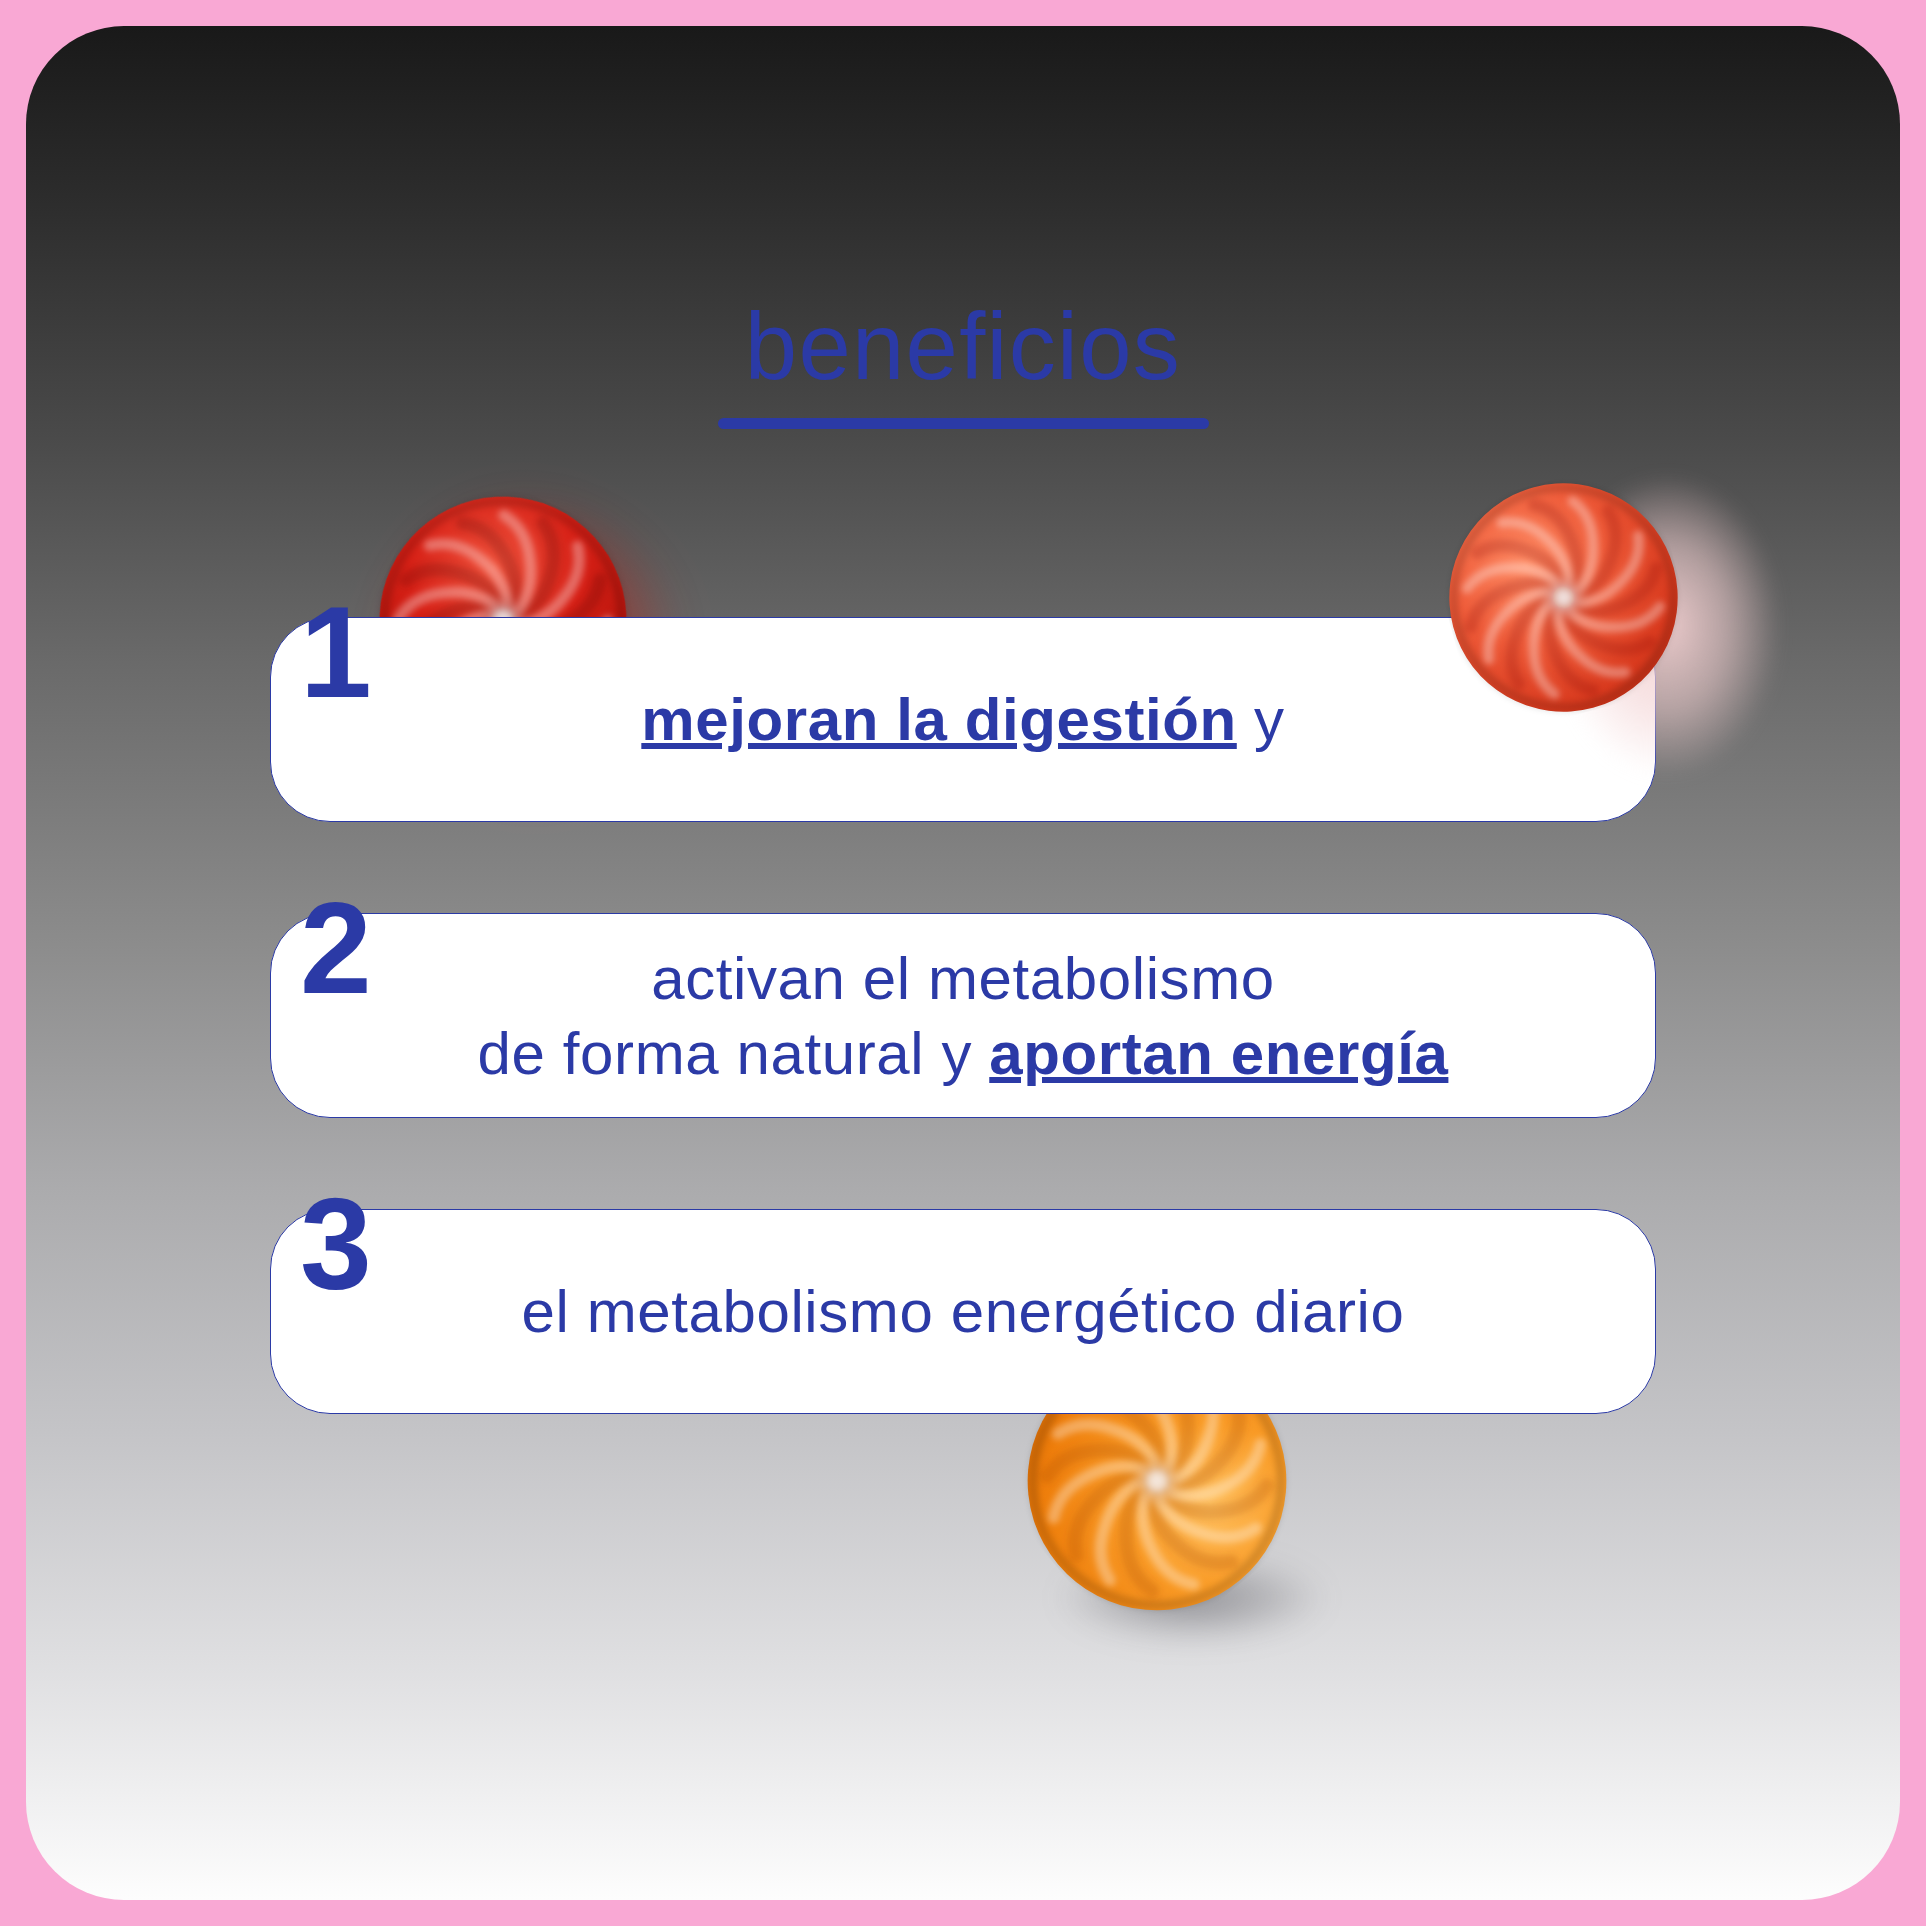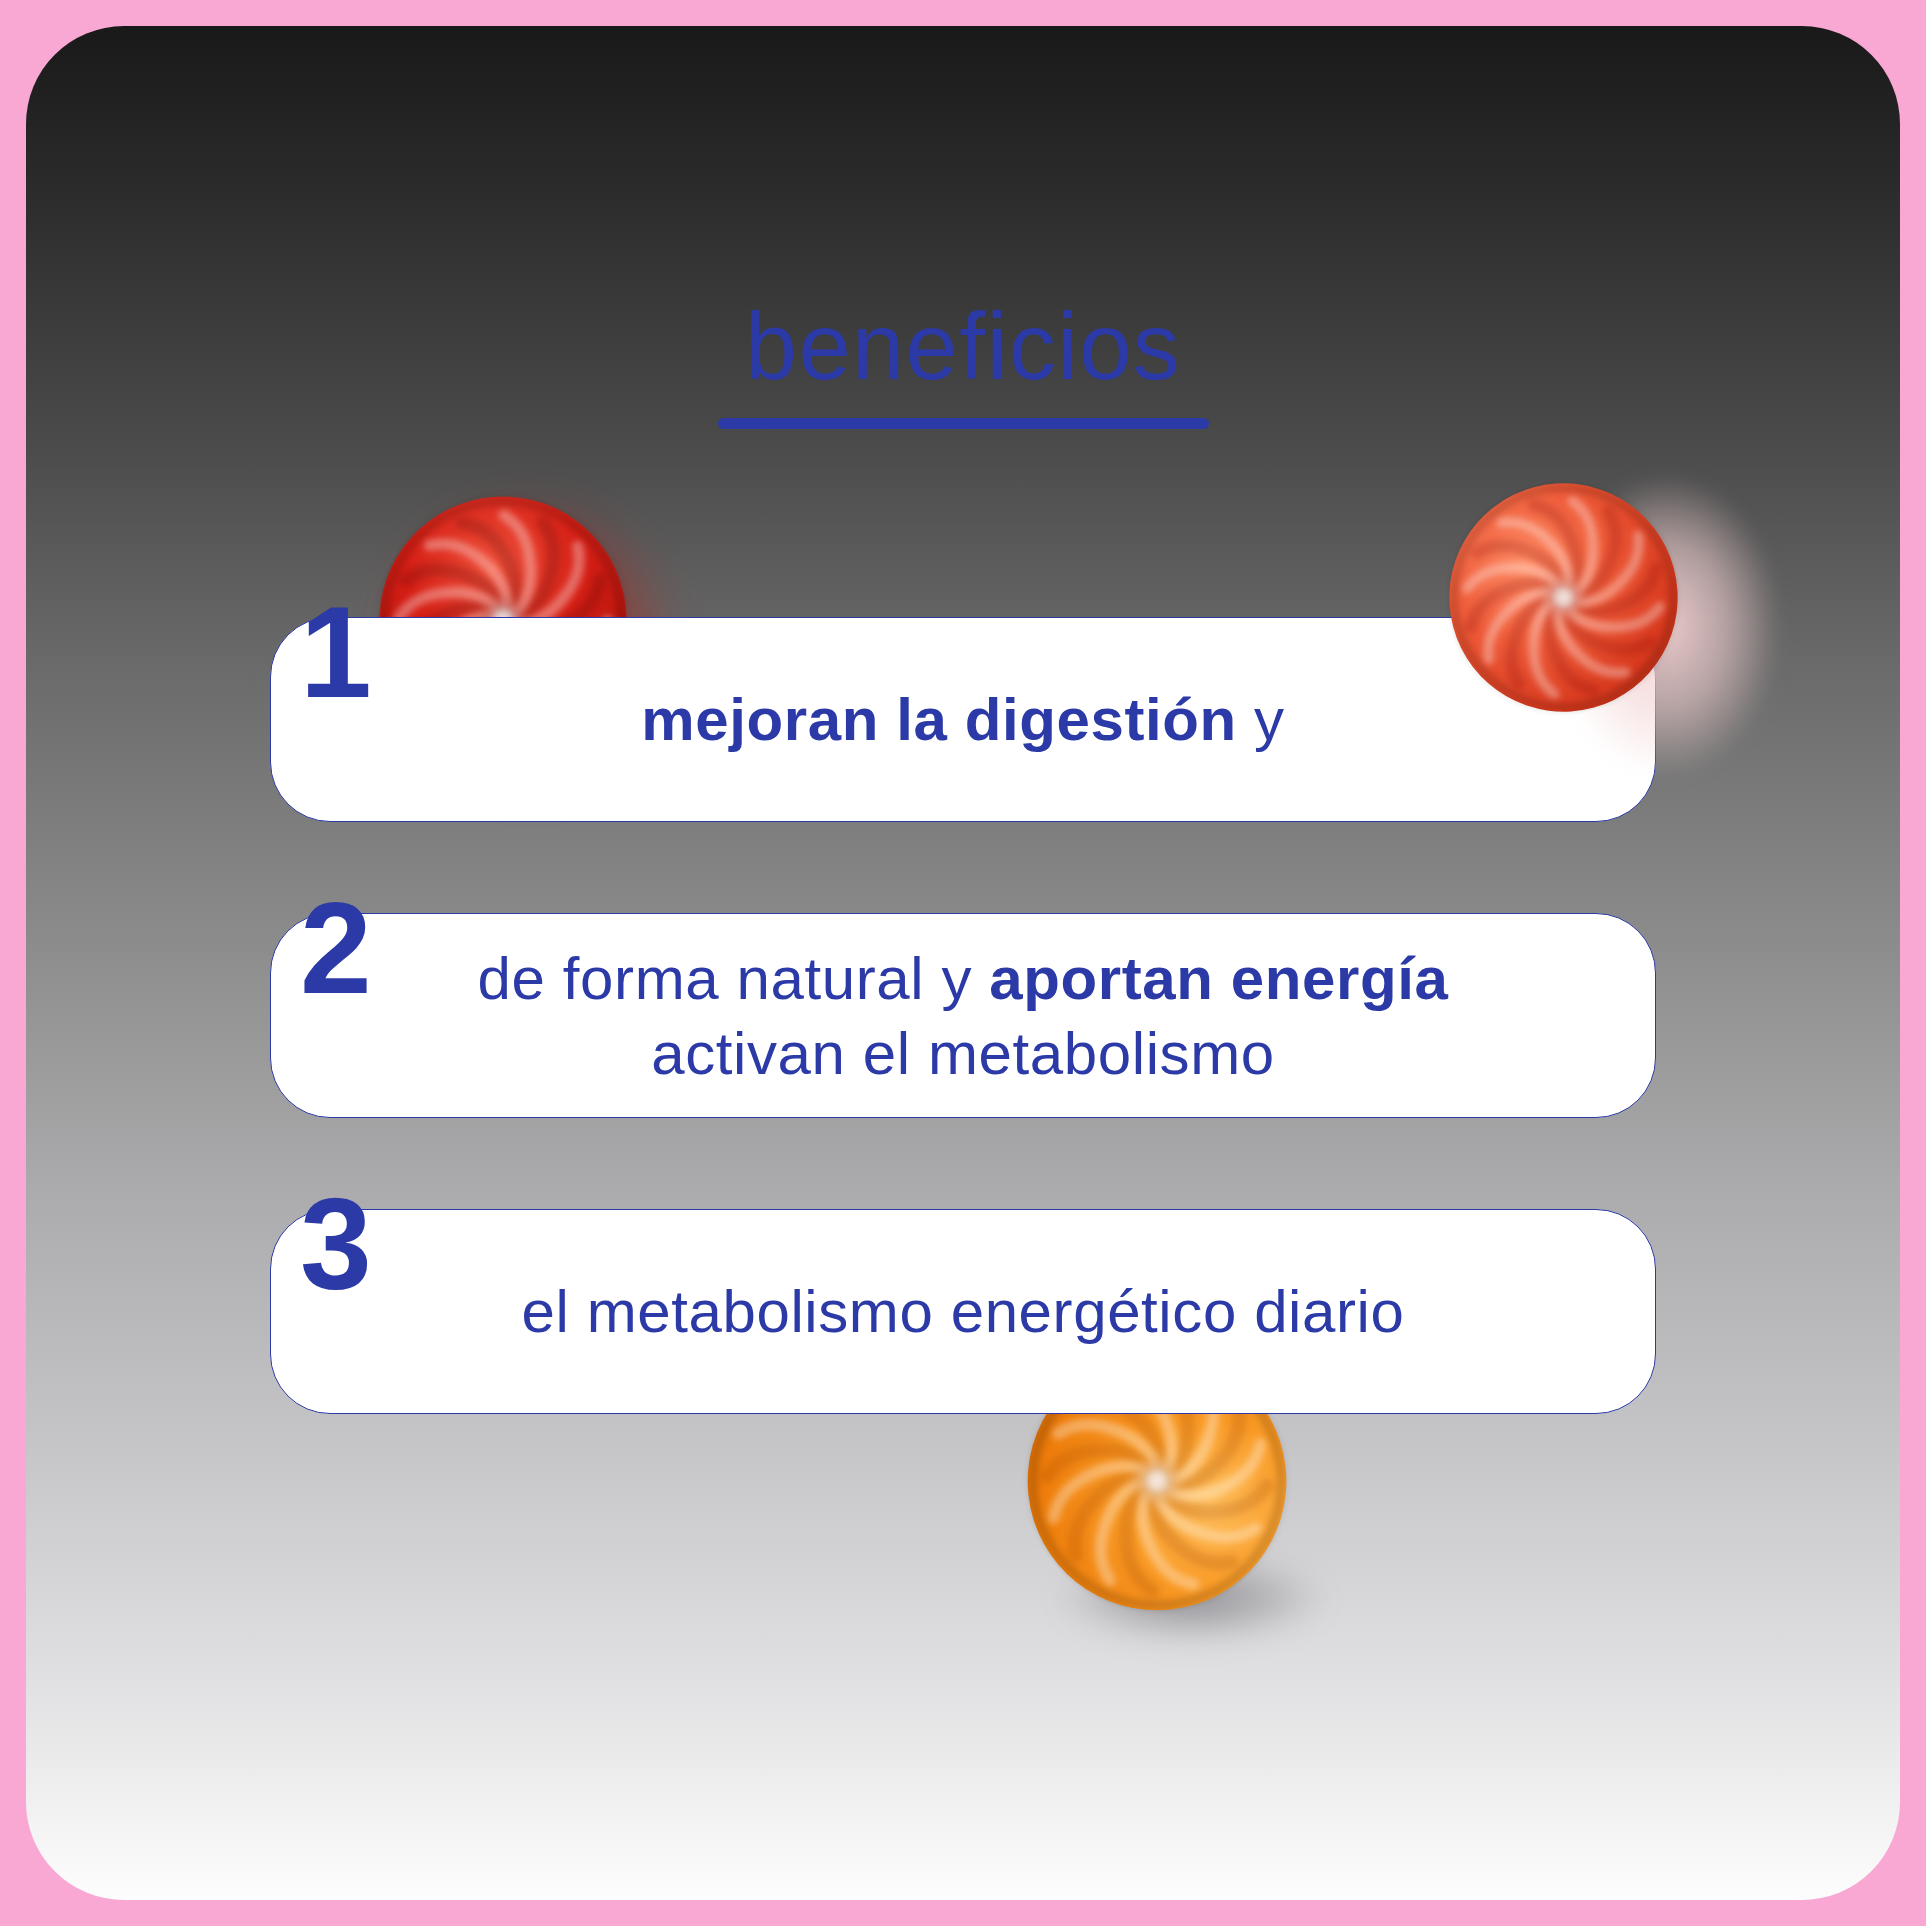--- a/index.html
+++ b/index.html
@@ -41,21 +41,21 @@
     display:flex;flex-direction:column;justify-content:center;align-items:center;
     padding:0 94px;
   }
   .card1{top:617px;}
   .card2{top:913px;}
   .card3{top:1209px;}
   .card-line{
     font-size:60px;line-height:75px;letter-spacing:0.6px;
     color:#2b3aa6;white-space:nowrap;text-align:center;font-weight:400;
   }
-  .seg-bold{font-weight:700;}
+  .seg-bold{font-weight:700;text-decoration:underline;}
   .card-number{
     position:absolute;left:29px;top:-30px;
     font-size:129px;line-height:1;font-weight:700;color:#2b3aa6;
   }
   
   .gummy{position:absolute;}
   .gummy svg{display:block;width:100%;height:100%;}
   .gummy--red-left{
     left:377px;top:494px;width:252px;height:252px;z-index:1;
     filter:drop-shadow(35px 15.7px 28px rgba(190,25,15,0.45));
@@ -181,22 +181,22 @@
     </svg>
   </div>
 
   <article class="card card1">
     <span class="card-number">1</span>
     <div class="card-line"><span class="seg-bold">mejoran la digestión</span><span> y</span></div>
   </article>
 
   <article class="card card2">
     <span class="card-number">2</span>
+    <div class="card-line"><span>activan el metabolismo</span></div>
     <div class="card-line"><span>de forma natural y </span><span class="seg-bold">aportan energía</span></div>
-    <div class="card-line"><span>activan el metabolismo</span></div>
   </article>
 
   <article class="card card3">
     <span class="card-number">3</span>
     <div class="card-line"><span>el metabolismo energético diario</span></div>
   </article>
 
   <div class="halo-pink"></div>
   <div class="gummy gummy--red-right">
     <svg viewBox="0 0 200 200">

